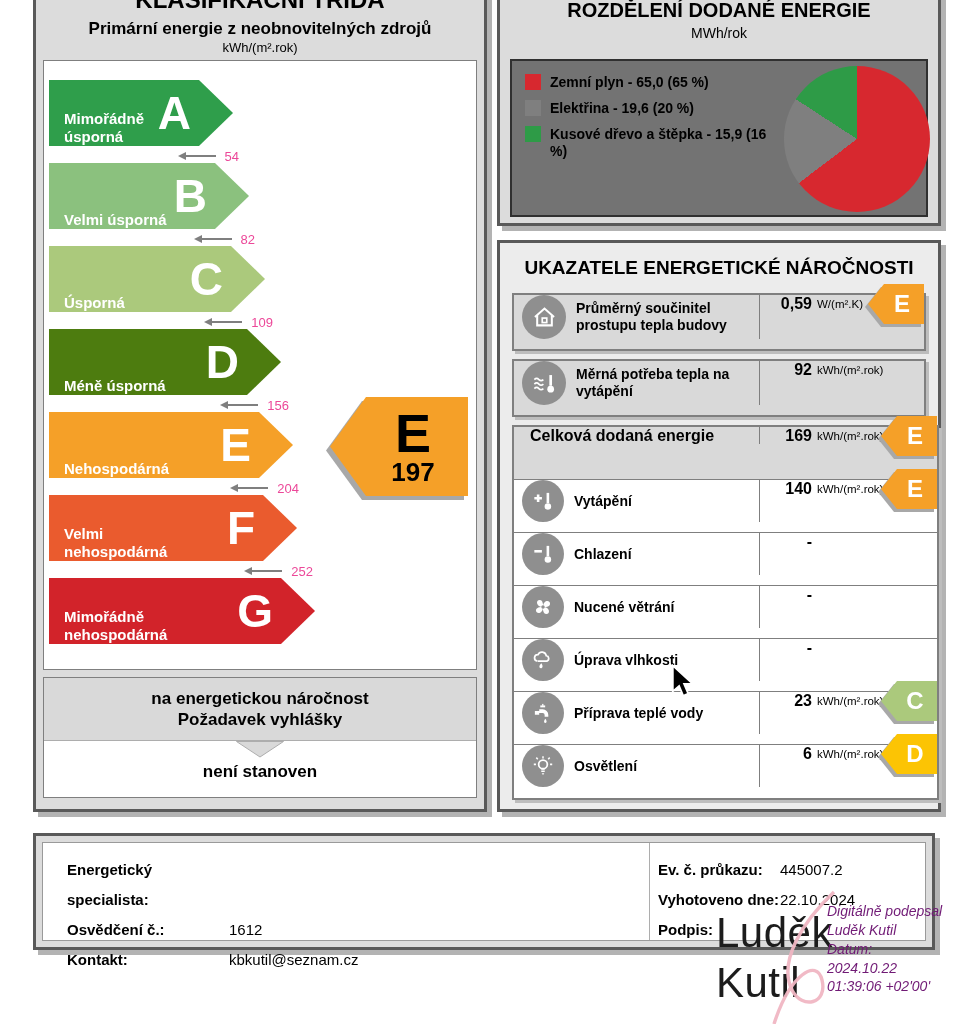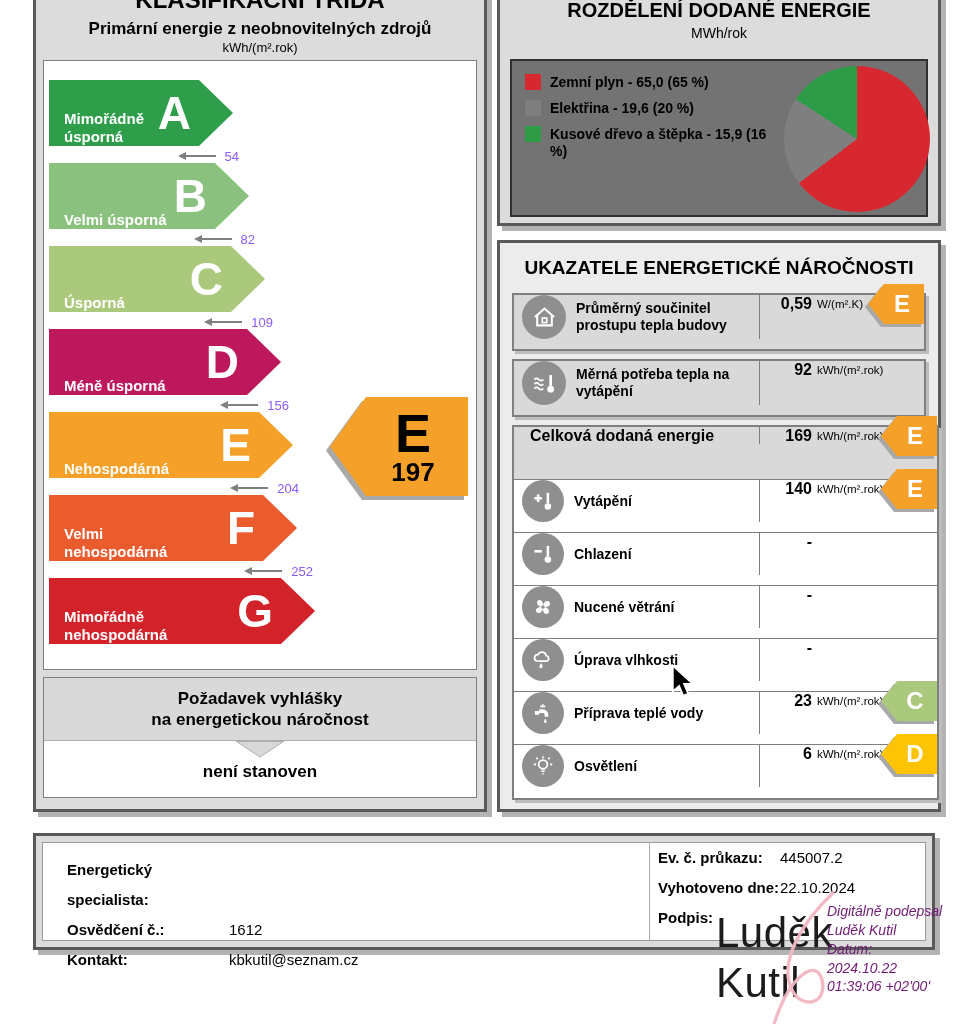--- a/index.html
+++ b/index.html
@@ -19,21 +19,21 @@
   .p-unit{text-align:center;font-size:13px;position:absolute;left:0;right:0;top:57px;}
 
   
   #scale-box{position:absolute;left:7px;top:77px;width:434px;height:610px;background:#fff;border:1px solid #7f7f7f;}
   .class-arrow{position:absolute;left:5px;height:66px;display:flex;align-items:flex-end;color:#fff;
       clip-path:polygon(0 0,calc(100% - 34px) 0,100% 50%,calc(100% - 34px) 100%,0 100%);}
   .class-arrow .label{font-weight:bold;font-size:15px;line-height:18px;padding-left:15px;max-width:155px;}
   .class-arrow .letter{position:absolute;right:42px;top:50%;transform:translateY(-50%);
       font-size:46px;font-weight:bold;line-height:46px;}
   .threshold{position:absolute;left:5px;height:16px;display:flex;align-items:center;justify-content:flex-end;
-      color:#8b5cf6;font-size:13px;}
+      color:#ec4899;font-size:13px;}
   .threshold .head{width:0;height:0;border-top:4px solid transparent;border-bottom:4px solid transparent;border-right:8px solid #7f7f7f;}
   .threshold .line{width:30px;border-top:2px solid #7f7f7f;}
   .threshold .num{margin-left:9px;}
 
   .pointer-wrap{position:absolute;left:286px;top:336px;filter:drop-shadow(-4px 4px 0 #a8a8a8);}
   .pointer-big{width:138px;height:99px;background:#f5a028;display:flex;flex-direction:column;align-items:center;justify-content:center;
       padding-left:28px;clip-path:polygon(0 50%,36px 0,100% 0,100% 100%,36px 100%);}
   .pointer-big .pl{font-size:54px;font-weight:bold;line-height:50px;}
   .pointer-big .pv{font-size:26px;font-weight:bold;line-height:28px;}
 
@@ -69,21 +69,21 @@
   #table-box{position:absolute;left:12px;top:182px;width:427px;border:2px solid #7f7f7f;background:#fff;box-shadow:3px 3px 0 #bdbdbd;}
   .t-row{height:53px;border-bottom:1px solid #7f7f7f;}
   .t-row:last-child{border-bottom:none;}
   .t-row.gray{background:#d9d9d9;}
   .t-row.gray .ind-label{font-size:16px;margin-left:16px;}
   .icon-circle.small{width:42px;height:42px;}
 
   
   #footer-inner{position:absolute;left:6px;top:6px;right:6px;bottom:6px;background:#fff;border:1px solid #9a9a9a;display:flex;}
   #f-left{width:607px;border-right:1px solid #adadad;padding:12px 0 0 24px;}
-  #f-right{flex:1;padding:0 0 0 8px;}
+  #f-right{flex:1;padding:12px 0 0 8px;}
   .f-row{display:flex;line-height:30px;font-size:15px;}
   .f-label{font-weight:bold;}
   #f-left .f-label{width:162px;}
   #f-right .f-label{width:122px;}
   #sig-name{position:absolute;left:716px;top:908px;font-size:42px;line-height:50px;color:#1c1c1c;letter-spacing:0.5px;}
   #sig-note{position:absolute;left:827px;top:902px;width:118px;font-size:14px;line-height:18.5px;color:#701a75;font-style:italic;}
   #sig-note div{margin-bottom:1px;}
   #sig-flourish{position:absolute;left:762px;top:888px;pointer-events:none;}
 
   #cursor{position:absolute;left:671px;top:664px;}
@@ -123,21 +123,21 @@
       <div class="class-arrow" style="top: 185px; width: 216px; background: rgb(171, 201, 124);">
         <span class="label">Úsporná</span>
         <span class="letter">C</span>
       </div>
       <div class="threshold" style="top:253px;width:224px">
         <span class="head"></span>
           <span class="line"></span>
         <span class="num">109</span>
       </div>
 
-      <div class="class-arrow" style="top: 268px; width: 232px; background: #be185d;">
+      <div class="class-arrow" style="top: 268px; width: 232px; background: #4d7c0f;">
         <span class="label">Méně úsporná</span>
         <span class="letter">D</span>
       </div>
       <div class="threshold" style="top:336px;width:240px">
         <span class="head"></span>
           <span class="line"></span>
         <span class="num">156</span>
       </div>
 
       <div class="class-arrow" style="top: 351px; width: 244px; background: rgb(245, 160, 40);">
@@ -168,22 +168,22 @@
       <div class="pointer-wrap">
         <div class="pointer-big" style="background: rgb(245, 160, 40);">
           <span class="pl">E</span>
           <span class="pv">197</span>
         </div>
       </div>
     </div>
 
     <div id="req-box">
       <div id="req-head">
+        <div>na energetickou náročnost</div>
         <div>Požadavek vyhlášky</div>
-        <div>na energetickou náročnost</div>
       </div>
       <svg id="req-tri" width="48" height="17" viewBox="0 0 48 17">
         <path d="M0.5 0.5 H47.5 L24 16 Z" fill="#d9d9d9" stroke="#adadad" stroke-width="1"></path>
       </svg>
       <div id="req-val">není stanoven</div>
     </div>
   </div>
 
   <div class="panel" id="panel-pie">
     <div class="p-title" style="font-size:20px;line-height:26px;margin-top:14px;">ROZDĚLENÍ DODANÉ ENERGIE</div>

